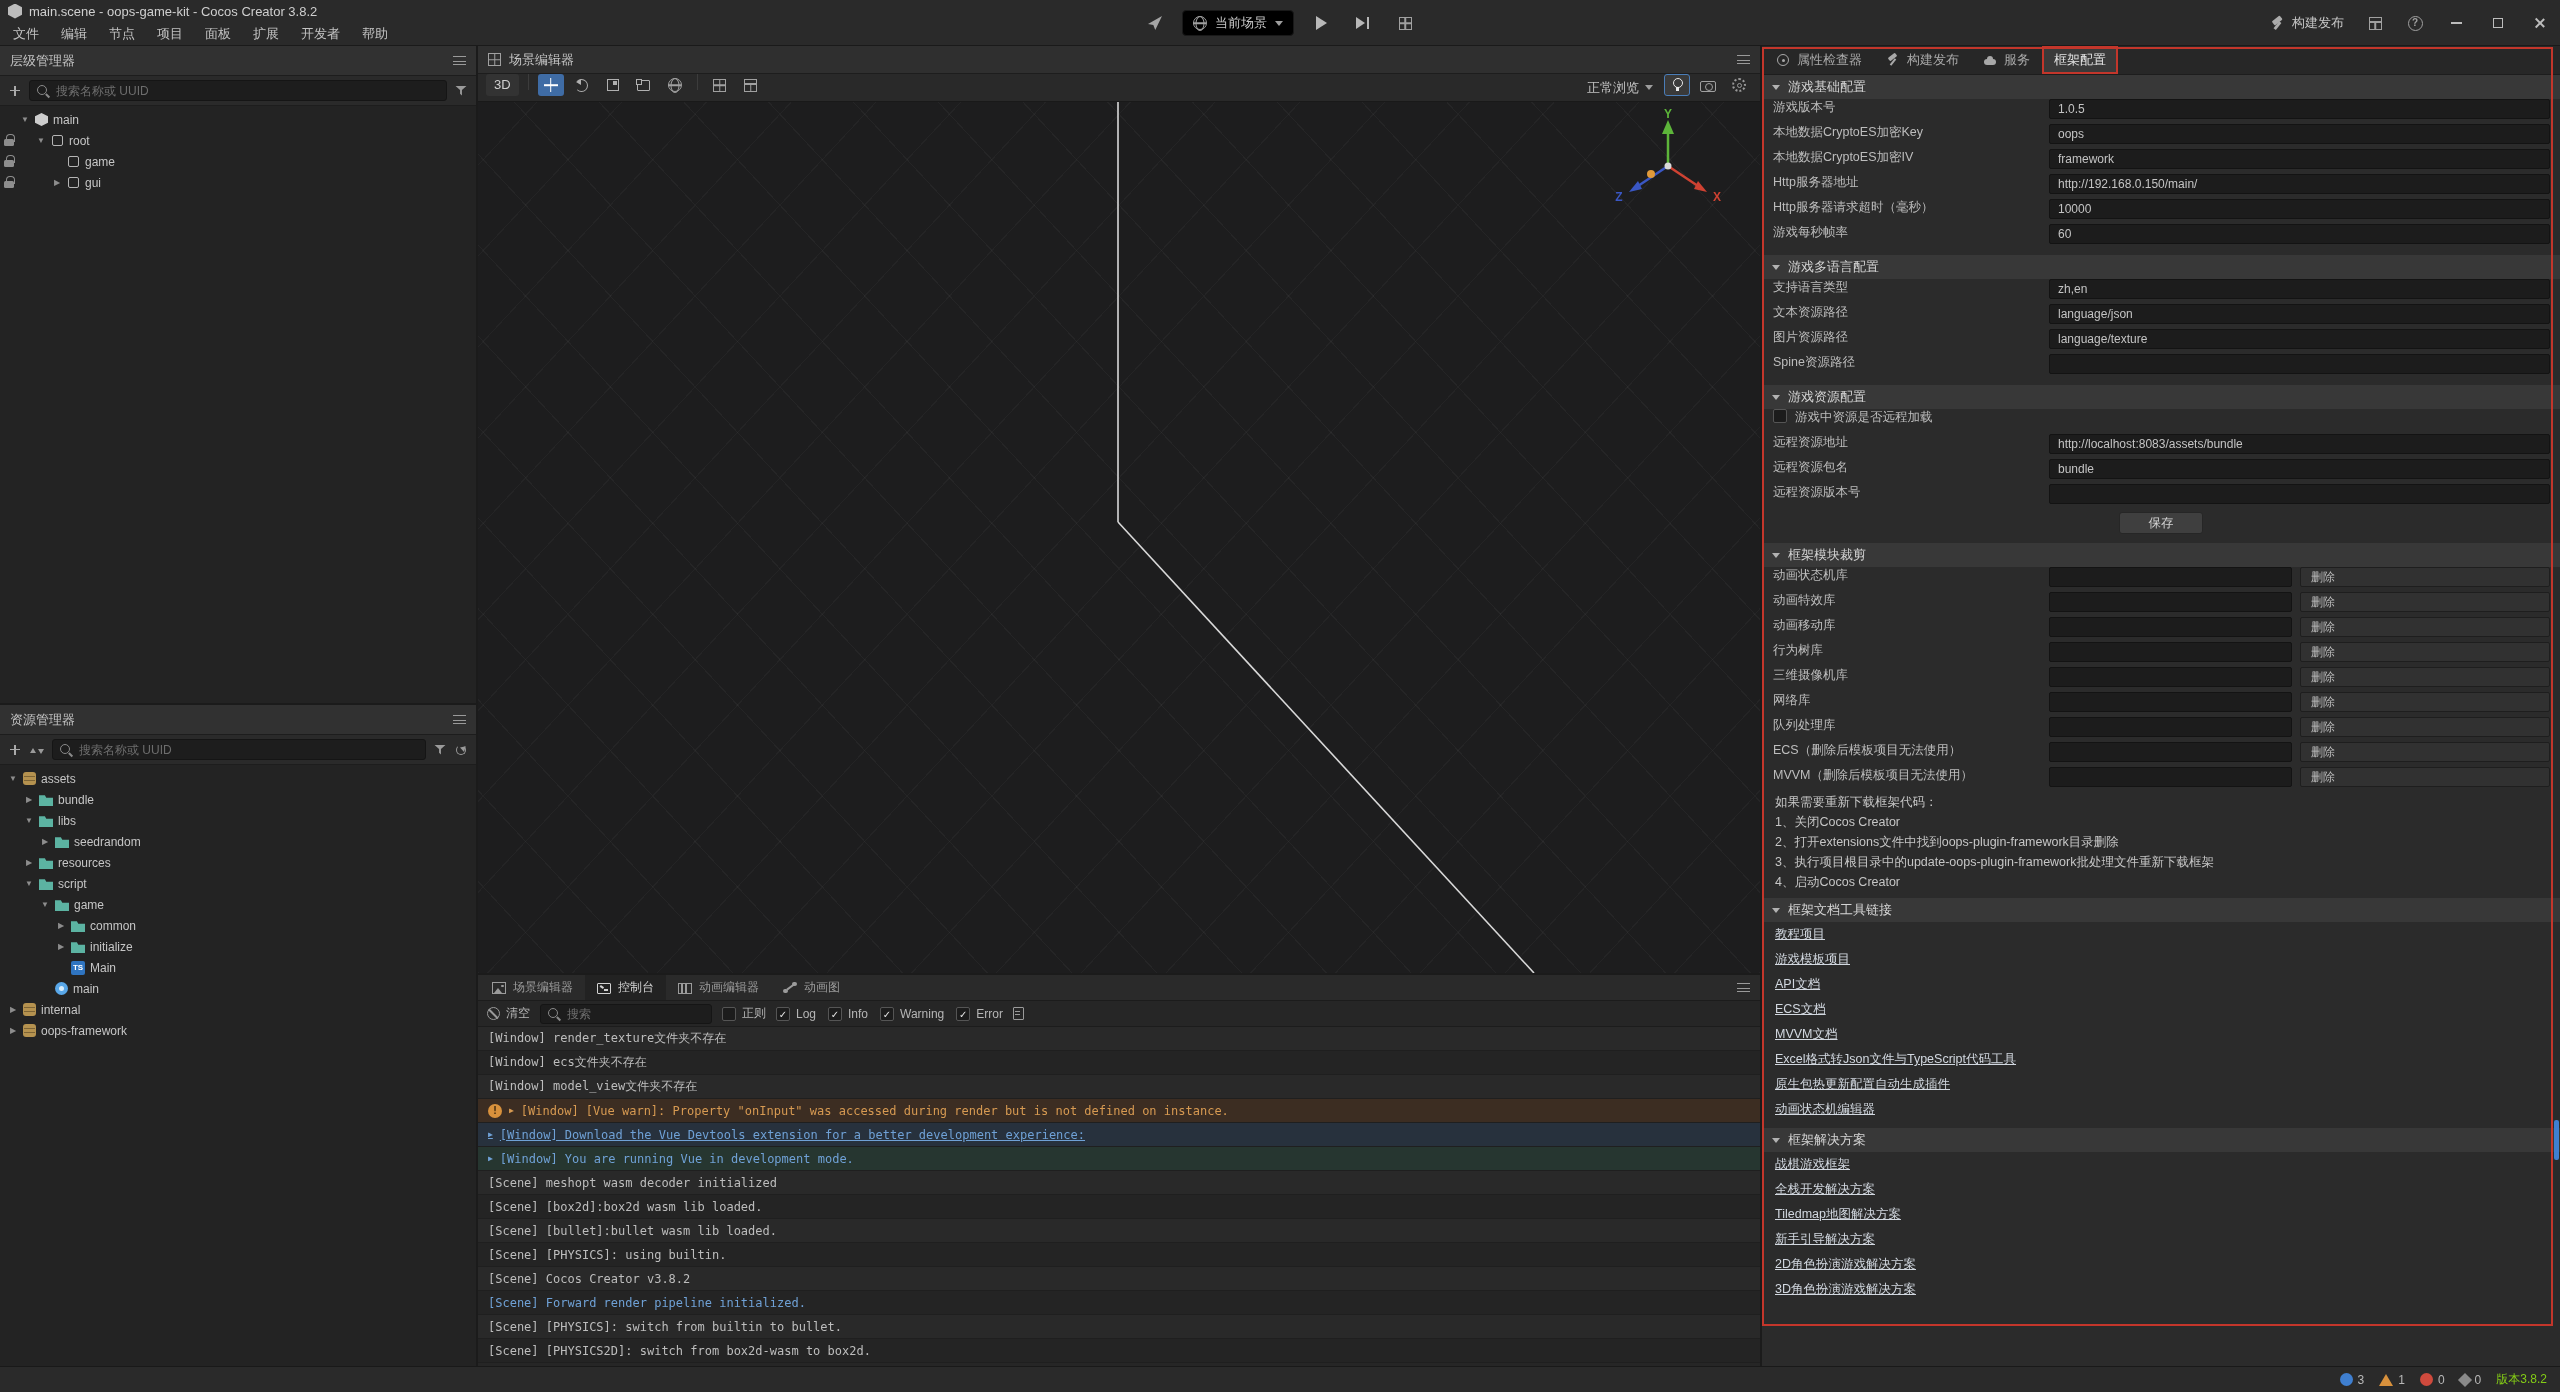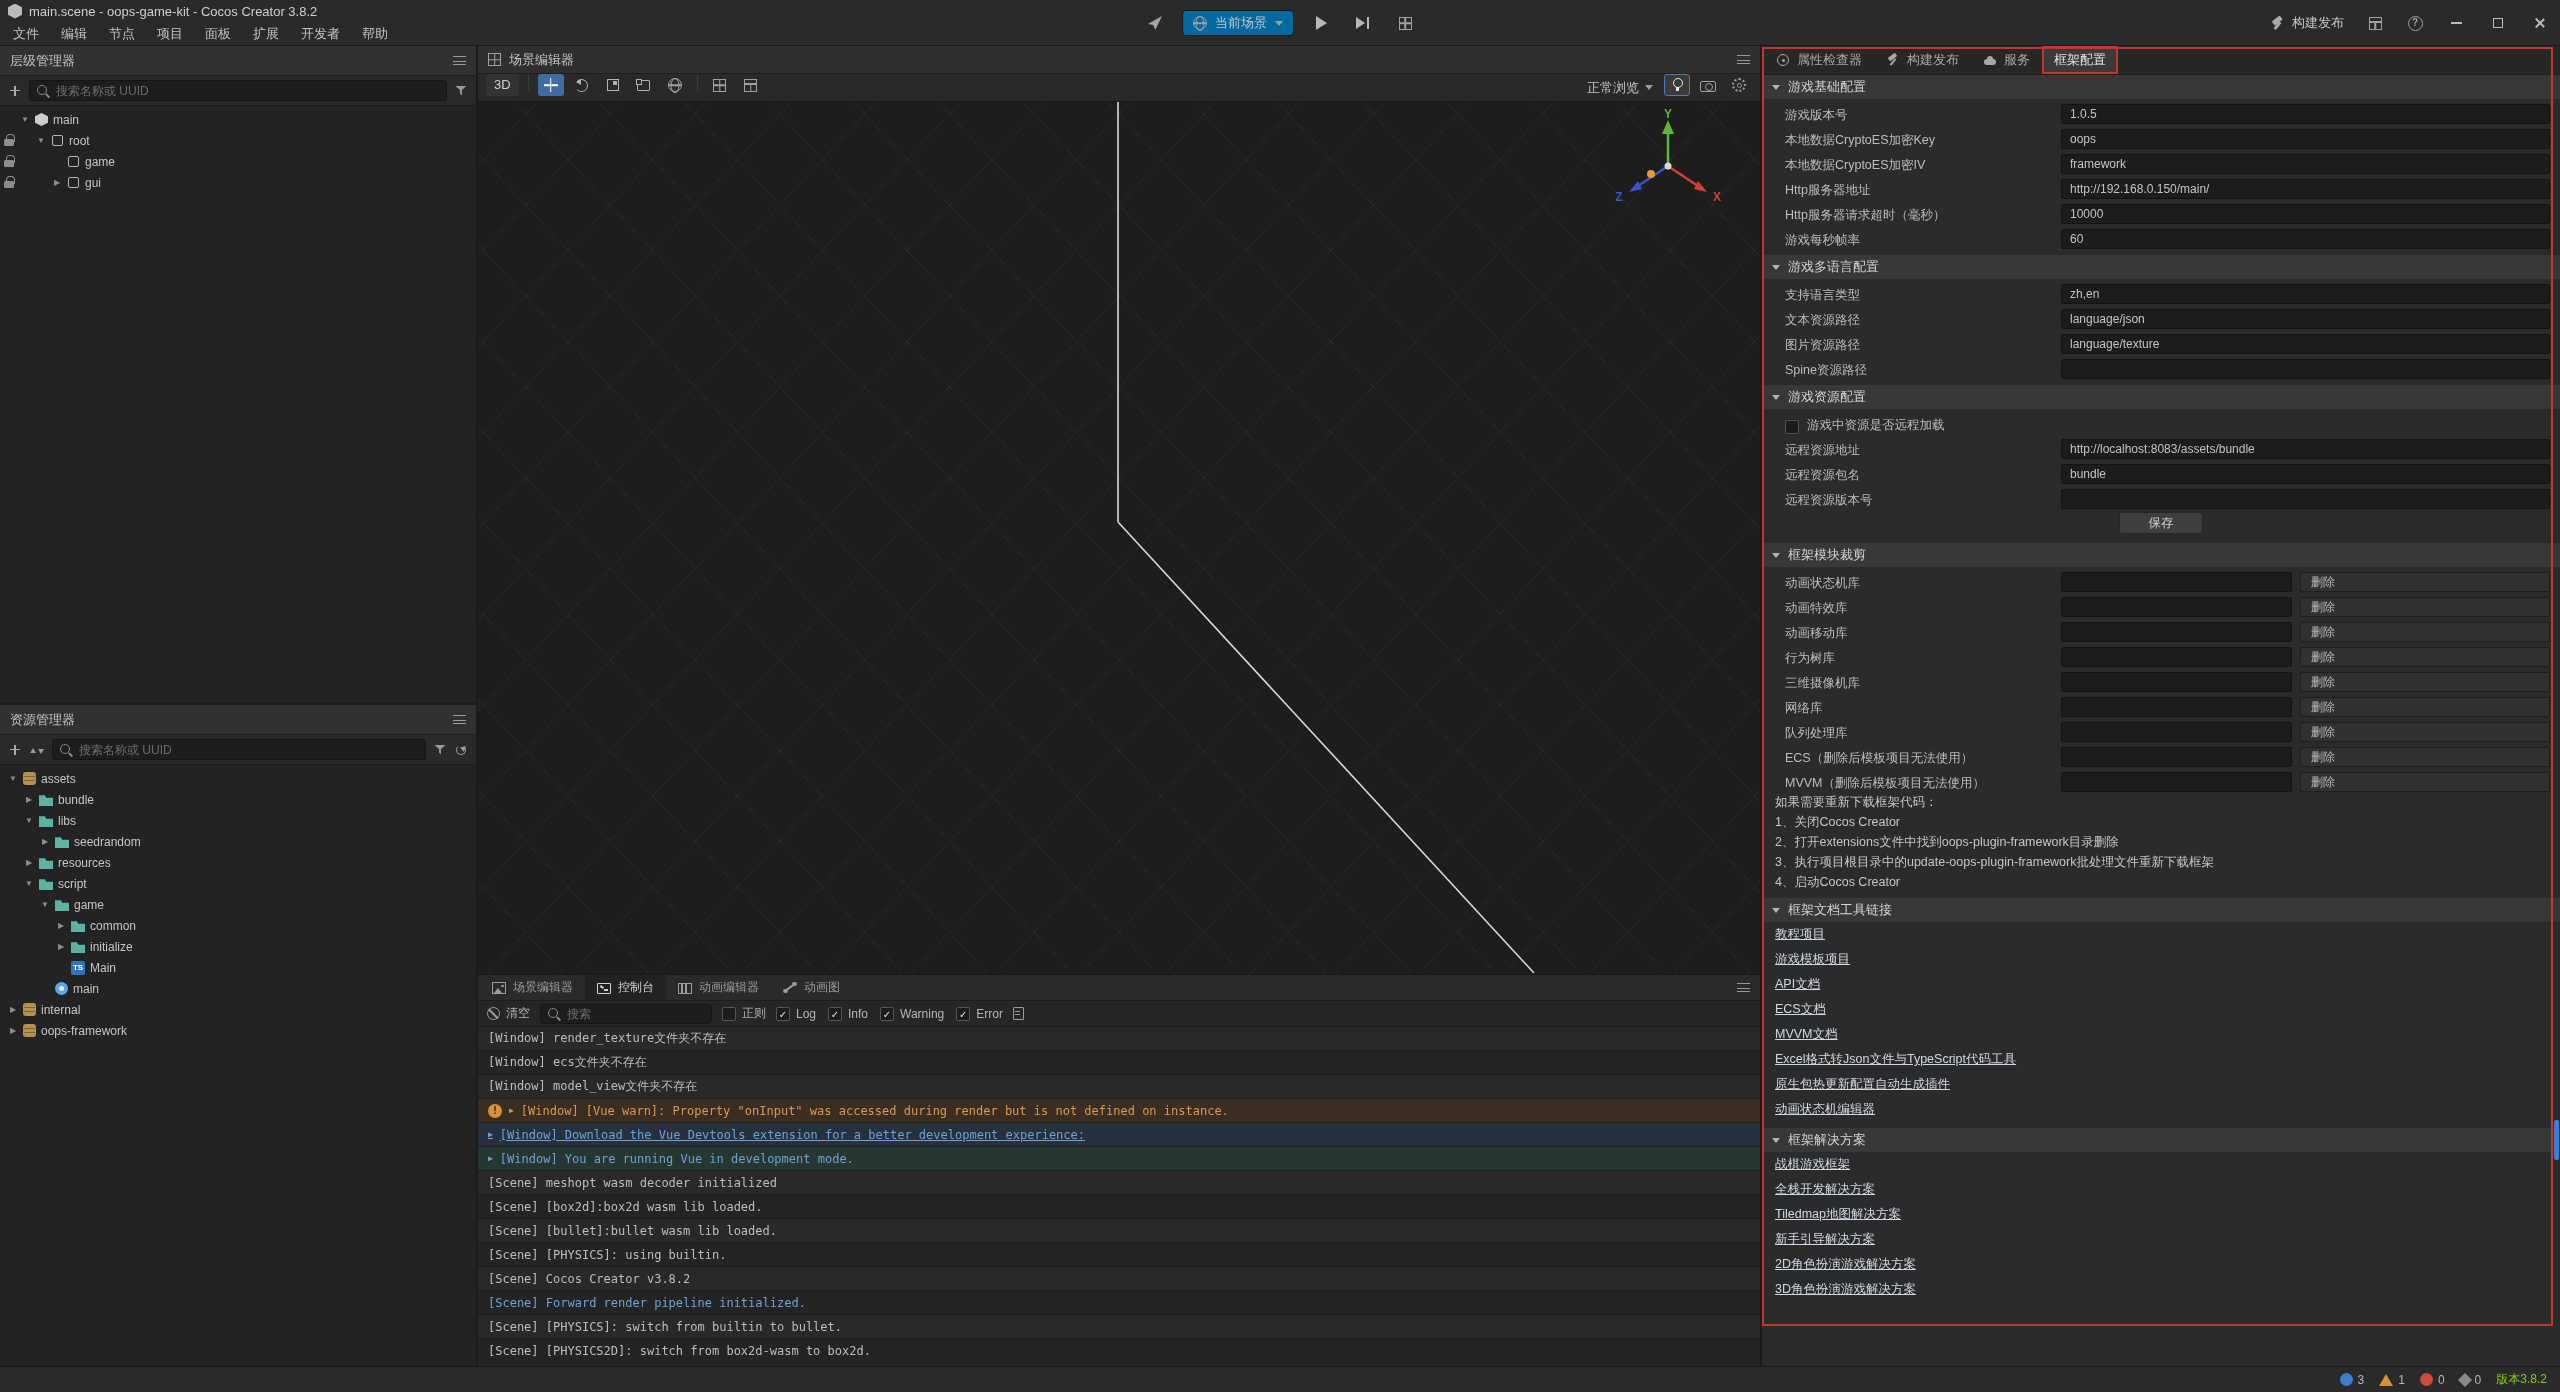--- a/index.html
+++ b/index.html
@@ -8,21 +8,21 @@
   .app{position:relative;width:2560px;height:1392px;background:#2b2b2b;overflow:hidden}
 
   
   .topchrome{position:relative;height:46px;background:#2a2a2a;border-bottom:1px solid #1a1a1a}
   .tb-left{position:absolute;left:8px;top:0;height:22px;display:flex;align-items:center;gap:7px}
   .win-title{color:#cfcfcf;font-size:13px;white-space:nowrap}
   .menubar{position:absolute;left:2px;top:22px;height:24px;display:flex;align-items:center}
   .menu-item{padding:0 11px;line-height:24px;color:#c2c2c2;cursor:default}
   .tb-center{position:absolute;left:50%;top:8px;transform:translateX(-50%);height:30px;display:flex;align-items:center;gap:12px}
   .tbtn{display:flex;align-items:center;justify-content:center;width:30px;height:26px;border-radius:3px}
-  .scene-dd{display:flex;align-items:center;gap:8px;height:26px;padding:0 10px;background:#0369a1;border:1px solid #191919;border-radius:4px;color:#c6c6c6}
+  .scene-dd{display:flex;align-items:center;gap:8px;height:26px;padding:0 10px;background:#000000;border:1px solid #191919;border-radius:4px;color:#c6c6c6}
   .tb-right{position:absolute;right:0;top:8px;height:30px;display:flex;align-items:center;gap:10px;padding-right:4px}
   .build-btn{display:flex;align-items:center;gap:7px;color:#c6c6c6;padding:0 6px}
   .winctl{width:32px;height:28px;display:flex;align-items:center;justify-content:center}
 
   
   .main{position:absolute;top:46px;bottom:26px;left:0;right:0;display:flex}
   .left-col{width:478px;flex:none;display:flex;flex-direction:column;border-right:2px solid #1b1b1b}
   .center-col{flex:1;min-width:0;display:flex;flex-direction:column}
   .right-col{width:800px;flex:none;position:relative;display:flex;flex-direction:column;background:#2b2b2b;border-left:2px solid #1b1b1b}
 
@@ -103,21 +103,21 @@
 
   
   .insp-tabs{height:29px;flex:none;display:flex;align-items:stretch;background:#272727;border-bottom:1px solid #1d1d1d;padding-left:2px}
   .insp-tab{display:flex;align-items:center;gap:7px;padding:0 12px;color:#a8a8a8}
   .insp-tab.st-active{background:#3a3a3a;color:#e4e4e4;outline:2px solid #c3362b;outline-offset:-2px}
   .insp-content{flex:1;overflow:hidden;position:relative}
   .sect{margin-top:6px}
   .sect:first-child{margin-top:0}
   .sect-head{height:24px;display:flex;align-items:center;gap:8px;padding:0 10px;background:#383838;color:#d4d4d4}
   .chev{width:0;height:0;border-left:4.5px solid transparent;border-right:4.5px solid transparent;border-top:5.5px solid #b2b2b2}
-  .prop-row{height:25px;display:flex;align-items:flex-end;gap:8px;padding:0 10px 0 23px}
+  .prop-row{height:25px;display:flex;align-items:flex-start;gap:8px;padding:0 10px 0 11px}
   .prop-label{flex:0 0 268px;color:#bdbdbd;white-space:nowrap;overflow:hidden;font-size:12.5px}
   .field{flex:1;min-width:0;height:20px;background:#1c1c1c;border:1px solid #131313;border-radius:2px;color:#c4c4c4;padding:0 8px;font:12px "Liberation Sans","DejaVu Sans",sans-serif;outline:none}
   .btn-del{flex:none;width:250px;height:20px;background:#313131;border:1px solid #1e1e1e;border-radius:2px;color:#bdbdbd;font-size:12px;line-height:18px;padding-left:10px}
   .cbx-label{color:#bdbdbd;font-size:12.5px}
   .save-row{height:28px;display:flex;align-items:center;justify-content:center}
   .btn-save{width:84px;height:22px;background:#3f3f3f;border:1px solid #262626;border-radius:3px;color:#d2d2d2;text-align:center;line-height:20px;font-size:12.5px}
   .note-line{height:20px;display:flex;align-items:center;padding-left:13px;color:#c6c6c6;font-size:12.5px;white-space:nowrap}
   .link-row{height:25px;display:flex;align-items:center;padding-left:13px}
   .link{color:#d2d8e0;text-decoration:underline;font-size:12.5px;cursor:pointer}
   .annotation-outline{position:absolute;left:0;top:1px;right:7px;bottom:40px;border:2px solid #c3362b;pointer-events:none;z-index:40}

